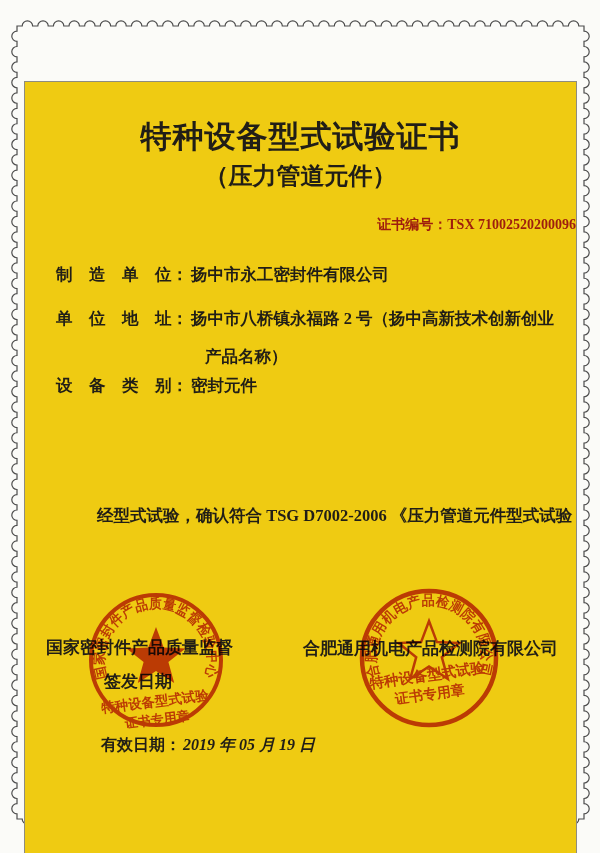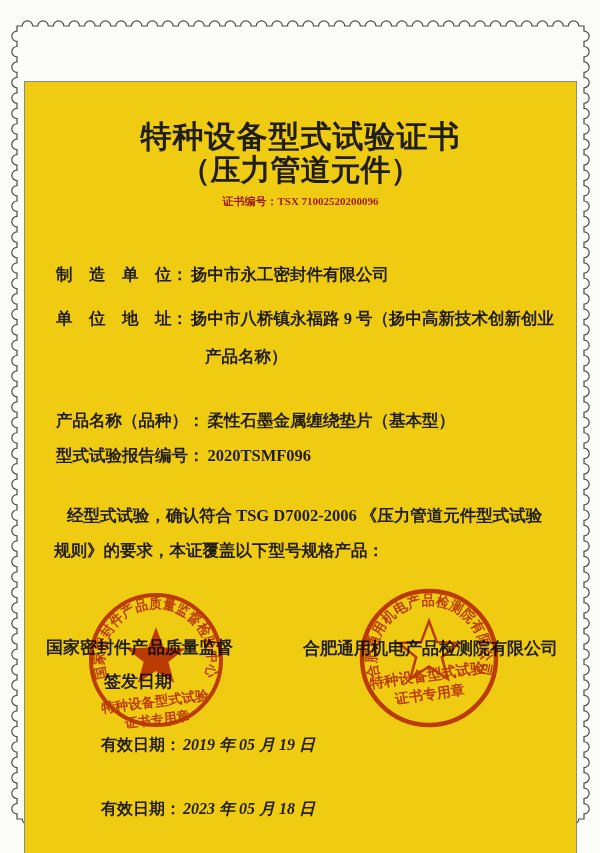--- a/index.html
+++ b/index.html
@@ -8,22 +8,22 @@
   *{margin:0;padding:0;box-sizing:border-box;}
   html,body{width:600px;height:853px;background:#fbfbf8;overflow:hidden;
     font-family:"Liberation Serif","DejaVu Serif",serif;}
   .page{position:relative;width:600px;height:853px;}
   .perforation{position:absolute;left:0;top:0;width:600px;height:853px;z-index:0;}
   .cert{position:absolute;left:24px;top:36px;width:553px;height:776px;
     background:var(--yellow);border:1.5px solid #8e8c80;z-index:1;margin-top:45px;}
   .line{position:absolute;white-space:nowrap;font-weight:bold;color:var(--ink);}
   .center{left:0;width:100%;text-align:center;}
   .title{top:34px;font-size:31px;letter-spacing:1px;}
-  .subtitle{top:68px;font-size:30px;}
-  .certno{top:112px;font-size:11px;color:var(--certred);}
+  .subtitle{top:78px;font-size:24px;}
+  .certno{top:134px;font-size:14px;color:var(--certred);text-align:right;}
   .field{font-size:16.5px;}
   .fv{margin-left:3px;}
   .para{font-size:16.5px;}
   .org{font-size:17px;}
   .date{font-size:16px;}
   .dv{margin-left:2px;font-style:italic;}
   .stamp{position:absolute;z-index:3;mix-blend-mode:multiply;opacity:.92;}
   .stamp text,.stamp textPath{font-family:"Liberation Serif","DejaVu Serif",serif;
     font-weight:bold;fill:var(--red);}
   .stamp-inner1{font-size:13.5px;}
@@ -44,31 +44,29 @@
   <div class="cert">
 
     <div class="line center title">特种设备型式试验证书</div>
 
     <div class="line center subtitle">（压力管道元件）</div>
 
     <div class="line center certno"><span>证书编号：</span><span>TSX 71002520200096</span></div>
 
     <div class="line field" style="top:182px;left:31px"><span>制　造　单　位：</span><span class="fv">扬中市永工密封件有限公司</span></div>
 
-    <div class="line field" style="top:226px;left:31px"><span>单　位　地　址：</span><span class="fv">扬中市八桥镇永福路 9 号（扬中高新技术创新创业</span></div>
+    <div class="line field" style="top:226px;left:31px"><span>单　位　地　址：</span><span class="fv">扬中市八桥镇永福路 2 号（扬中高新技术创新创业</span></div>
 
     <div class="line field" style="top:264px;left:180px">产品名称）</div>
 
+    <div class="line field" style="top:293px;left:31px"><span>设　备　类　别：</span><span class="fv">密封元件</span></div>
 
-    <div class="line field" style="top:328px;left:31px"><span>产品名称（品种）：</span><span class="fv">柔性石墨金属缠绕垫片（基本型）</span></div>
 
-    <div class="line field" style="top:363px;left:31px"><span>型式试验报告编号：</span><span class="fv">2020TSMF096</span></div>
 
-    <div class="line para" style="top:423px;left:42px">经型式试验，确认符合 TSG D7002-2006 《压力管道元件型式试验</div>
-    <div class="line para" style="top:458px;left:29px">规则》的要求，本证覆盖以下型号规格产品：</div>
+    <div class="line para" style="top:423px;left:72px">经型式试验，确认符合 TSG D7002-2006 《压力管道元件型式试验</div>
 
     <div class="line org" style="top:554px;left:21px">国家密封件产品质量监督</div>
     <div class="line org" style="top:588px;left:79px">签发日期</div>
     <div class="line org" style="top:555px;left:278px">合肥通用机电产品检测院有限公司</div>
 
     <svg class="stamp" style="left:51px;top:498px" width="160" height="160" viewBox="0 0 160 160" xmlns="http://www.w3.org/2000/svg">
       <circle cx="80" cy="80" r="65" fill="none" stroke="#c43a20" stroke-width="4"></circle>
       <polygon class="star" fill="#c43a20" points="80.0,47.0 87.7,67.5 109.5,68.4 92.4,82.0 98.2,103.1 80.0,91.0 61.8,103.1 67.6,82.0 50.5,68.4 72.3,67.5"></polygon>
       <path id="arcL" d="M 31.1 97.8 A 52 52 0 1 1 128.9 97.8" fill="none"></path>
       <text class="ringtext">
@@ -83,16 +81,15 @@
       <polygon class="star" fill="none" stroke="#c43a20" stroke-width="2.5" points="85.0,48.0 92.9,69.1 115.4,70.1 97.8,84.2 103.8,105.9 85.0,93.4 66.2,105.9 72.2,84.2 54.6,70.1 77.1,69.1"></polygon>
       <path id="arcR" d="M 35.2 103.1 A 53 53 0 1 1 134.8 103.1" fill="none"></path>
       <text class="ringtext">
         <textPath href="#arcR" textLength="202" lengthAdjust="spacingAndGlyphs">合肥通用机电产品检测院有限公司</textPath>
       </text>
       <text class="stamp-inner1r" x="85" y="107" text-anchor="middle" transform="rotate(-8 85 115)">特种设备型式试验</text>
       <text class="stamp-inner2r" x="85" y="126" text-anchor="middle" transform="rotate(-8 85 115)">证书专用章</text>
     </svg>
 
     <div class="line date" style="top:653px;left:76px"><span>有效日期：</span><span class="dv">2019 年 05 月 19 日</span></div>
-    <div class="line date" style="top:717px;left:76px"><span>有效日期：</span><span class="dv">2023 年 05 月 18 日</span></div>
 
   </div>
 </div>
 
 </body></html>

